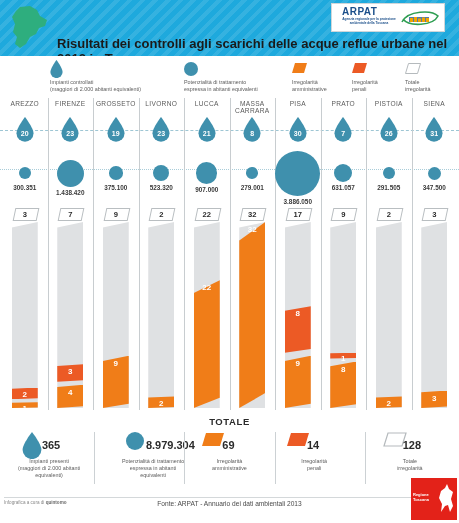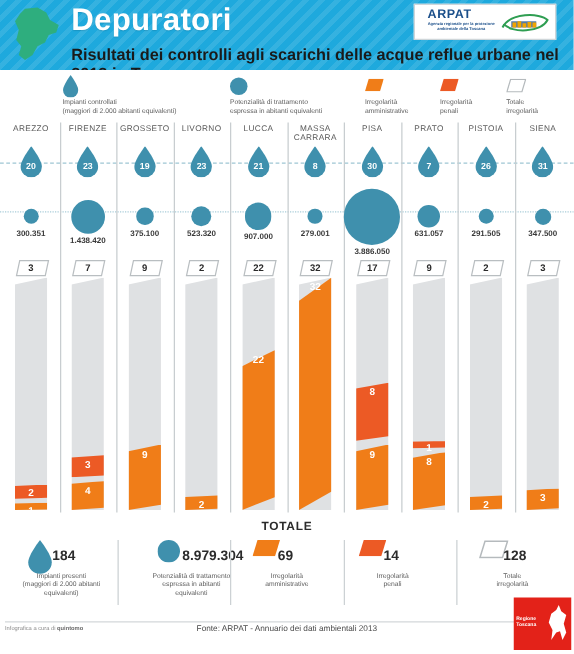--- a/index.html
+++ b/index.html
@@ -136,21 +136,20 @@
 </style>
 </head>
 <body>
 
 <div class="page">
 
   <div class="header">
     <svg class="tuscany" viewBox="0 0 48 48">
       <path d="M14 3 L24 2 L31 6 L34 12 L41 16 L39 22 L33 24 L30 30 L24 33 L20 40 L14 44 L9 40 L11 33 L7 28 L9 20 L6 13 L10 7 Z" fill="#2eae7e"></path>
     </svg>
-    <div class="title">Depuratori</div>
     <div class="subtitle">Risultati dei controlli agli scarichi delle acque reflue urbane nel 2012 in Toscana</div>
 
     <div class="arpat-logo">
       <div class="arpat-name">ARPAT</div>
       <div class="arpat-sub">Agenzia regionale per la protezione ambientale della Toscana</div>
       <svg class="arpat-mark" viewBox="0 0 40 20">
         <path d="M2 14 C8 2 32 2 38 8 C33 18 9 19 3 11" fill="none" stroke="#2f9e52" stroke-width="1.6"></path>
         <path d="M9 9 h20 v5 h-20 z" fill="#1b4f8a" opacity=".75"></path>
         <path d="M10 10 h3 v4 h-3z M14 9 h3 v5 h-3z M18 10.5 h3 v3.5 h-3z M22 9.5 h3 v4.5 h-3z M26 10 h3 v4 h-3z" fill="#f0a500"></path>
       </svg>
@@ -361,21 +360,21 @@
         </div>
       </div>
   </div>
 
   <div class="totale-label">TOTALE</div>
   <div id="tothost">
       <div class="tot" style="left: 4px; width: 90.2px;">
         <div style="position: absolute; left: 18.04px; top: 2px;"><svg viewBox="0 0 20 27" style="width:20px;height:27px;">
             <path d="M10 0 C10 0 19.4 12 19.4 17.7 A9.4 9.4 0 0 1 0.6 17.7 C0.6 12 10 0 10 0 Z" fill="#3f90ad"></path>
           </svg></div>
-        <div class="totval" style="left: 37.884px; top: 9px;">184</div>
+        <div class="totval" style="left: 37.884px; top: 9px;">365</div>
         <div class="totdesc" style="left: 0px; top: 28px;">
           <span style="display: block;">Impianti presenti</span>
           <span style="display: block;">(maggiori di 2.000 abitanti</span>
           <span style="display: block;">equivalenti)</span>
         </div>
       </div>
       <div class="totsep" style="left: 94.2px;"></div>
       <div class="tot" style="left: 108px; width: 90.2px;">
         <div style="position: absolute; left: 18.04px; top: 2px;"><svg viewBox="0 0 18 18" style="width:18px;height:18px;">
             <circle cx="9" cy="9" r="9" fill="#3f90ad"></circle>

